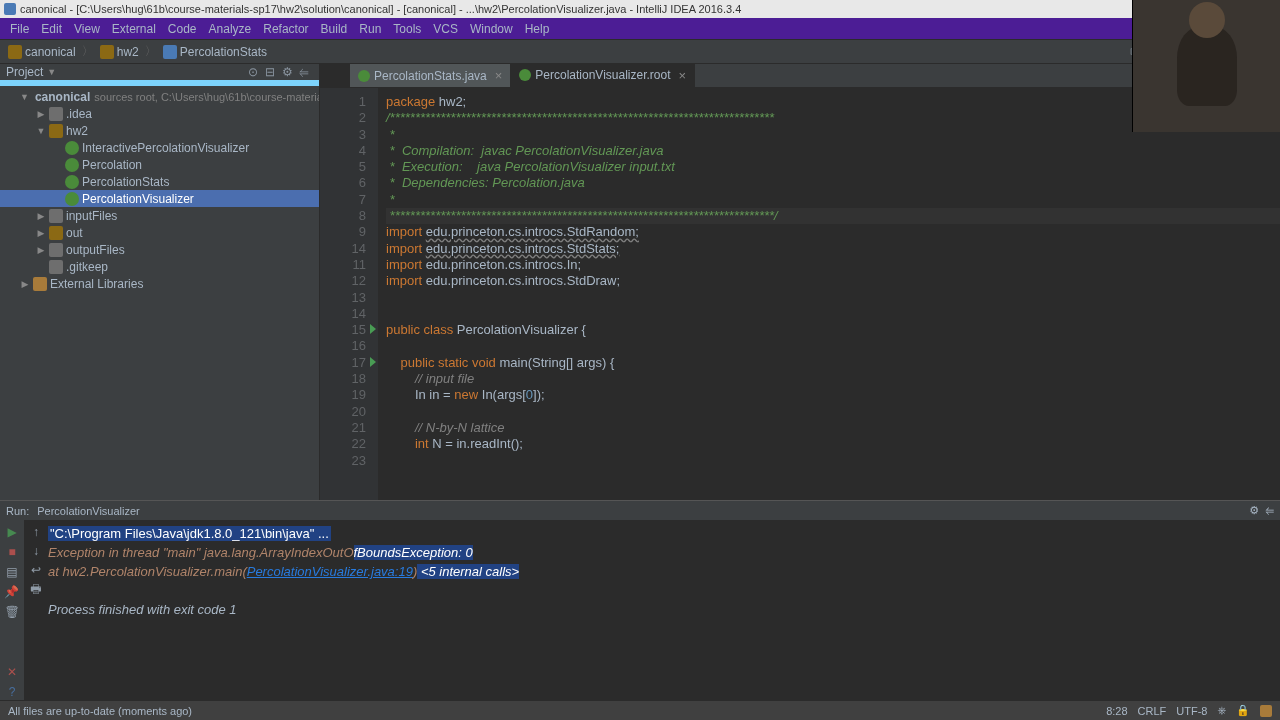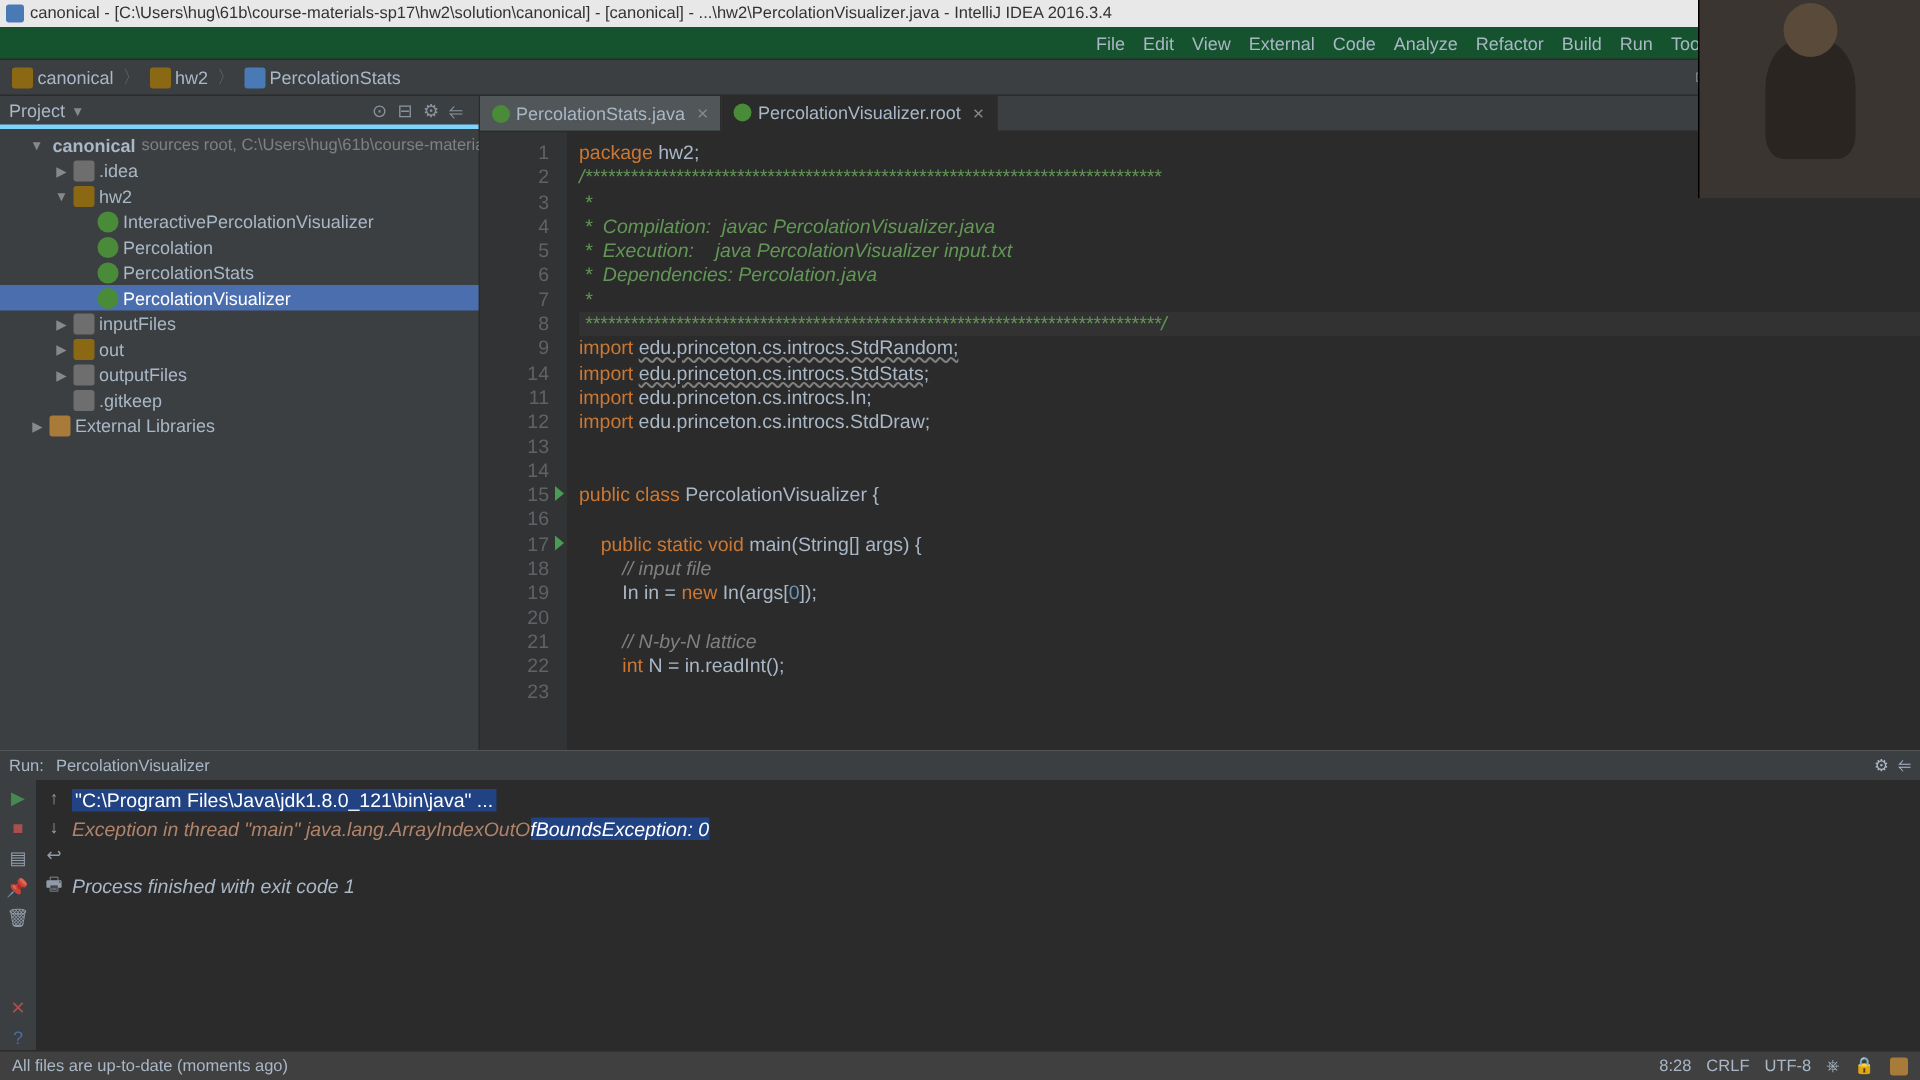--- a/index.html
+++ b/index.html
@@ -1,47 +1,47 @@
 <!DOCTYPE html>
 <html><head>
 <meta charset="utf-8">
 <style>
 * { margin: 0; padding: 0; box-sizing: border-box; font-family: "Segoe UI", Arial, sans-serif; }
 body { background: #2b2b2b; color: #a9b7c6; font-size: 12px; overflow: hidden; width: 1280px; height: 720px; position: relative; }
 .titlebar { background: #e8e8e8; color: #333; font-size: 11px; height: 18px; line-height: 18px; padding: 0 4px; display: flex; align-items: center; gap: 4px; }
 .titlebar-icon { width: 12px; height: 12px; background: #4a7ab5; border-radius: 2px; display: inline-block; }
-.menubar { background: #14532d; height: 22px; display: flex; align-items: center; padding: 0 4px; font-size: 12px; border-bottom: 1px solid #2b2b2b; justify-content: flex-end; }
+.menubar { background: #4c1d95; height: 22px; display: flex; align-items: center; padding: 0 4px; font-size: 12px; border-bottom: 1px solid #2b2b2b; }
 .menubar span { padding: 0 6px; cursor: pointer; }
 .breadcrumb-bar { background: #3c3f41; height: 24px; display: flex; align-items: center; padding: 0 8px; font-size: 12px; border-bottom: 1px solid #2b2b2b; justify-content: space-between; }
 .breadcrumb-left { display: flex; align-items: center; gap: 6px; }
 .breadcrumb-item { display: flex; align-items: center; gap: 3px; }
 .bc-icon { width: 14px; height: 14px; background: #8b6914; border-radius: 2px; display: inline-block; }
 .bc-icon.blue { background: #4a7ab5; }
 .breadcrumb-right { display: flex; align-items: center; gap: 4px; }
 .main-area { display: flex; height: 436px; }
 .project-panel { width: 320px; background: #3c3f41; border-right: 1px solid #2b2b2b; display: flex; flex-direction: column; }
-.project-header { height: 22px; background: #3c3f41; display: flex; align-items: center; justify-content: space-between; padding: 0 6px; font-size: 12px; border-bottom: 3px solid #7dd3fc; }
+.project-header { height: 22px; background: #3c3f41; display: flex; align-items: center; justify-content: space-between; padding: 0 6px; font-size: 12px; border-bottom: 6px solid #7dd3fc; }
 .project-header-left { display: flex; align-items: center; gap: 4px; }
 .project-header-icons { display: flex; gap: 3px; }
 .header-icon { width: 14px; height: 14px; opacity: 0.7; display: inline-block; }
 .tree { flex: 1; overflow: auto; padding: 2px 0; }
 .tree-row { display: flex; align-items: center; height: 17px; padding-left: 8px; cursor: pointer; font-size: 12px; white-space: nowrap; }
 .tree-row.selected { background: #4b6eaf; color: white; }
 .tree-chevron { width: 10px; display: inline-block; text-align: center; font-size: 9px; color: #888; }
 .tree-icon { width: 14px; height: 14px; margin: 0 3px; display: inline-block; border-radius: 2px; }
 .tree-icon.module { background: #5e7aa5; }
 .tree-icon.folder { background: #8b6914; }
 .tree-icon.folder-gray { background: #6e6e6e; }
 .tree-icon.class { background: #4a8b3a; border-radius: 50%; }
 .tree-icon.file { background: #6e6e6e; }
 .tree-icon.lib { background: #a87b3a; }
 .tree-hint { color: #808080; font-size: 11px; margin-left: 4px; }
 .indent-1 { padding-left: 20px; } .indent-2 { padding-left: 36px; } .indent-3 { padding-left: 52px; }
 .editor-area { flex: 1; display: flex; flex-direction: column; background: #2b2b2b; }
-.tab-bar { height: 24px; background: #3c3f41; display: flex; align-items: flex-end; border-bottom: 1px solid #2b2b2b; }
+.tab-bar { height: 24px; background: #3c3f41; display: flex; align-items: flex-end; border-bottom: 1px solid #2b2b2b; margin-left: 30px; }
 .tab { height: 23px; padding: 0 8px; display: flex; align-items: center; gap: 4px; font-size: 12px; border-right: 1px solid #2b2b2b; background: #515658; cursor: pointer; }
 .tab.active { background: #2b2b2b; border-bottom: 1px solid #2b2b2b; }
 .tab-icon { width: 12px; height: 12px; background: #4a8b3a; border-radius: 50%; display: inline-block; }
 .tab-close { color: #888; font-size: 13px; margin-left: 4px; }
 .code-area { flex: 1; display: flex; font-family: "Consolas", monospace; font-size: 13px; line-height: 16.3px; overflow: hidden; }
 .gutter { width: 58px; background: #313335; text-align: right; padding: 6px 12px 6px 0; color: #606366; position:relative; }
 .gutter-line { height: 16.3px; position:relative; }
 .run-marker { position:absolute; right:-10px; top:2px; width:0; height:0; border-left:6px solid #499c54; border-top:5px solid transparent; border-bottom:5px solid transparent; }
 .code-content { flex: 1; padding: 6px 0 6px 8px; white-space: pre; }
 .code-line { height: 16.3px; }
@@ -266,20 +266,21 @@
     </div>
     <div class="console">
       <div class="console-toolbar">
         <span class="run-tool-icon">↑</span>
         <span class="run-tool-icon">↓</span>
         <span class="run-tool-icon">↩</span>
         <span class="run-tool-icon">🖶</span>
       </div>
       <div><span class="cmdline">"C:\Program Files\Java\jdk1.8.0_121\bin\java" ...</span></div>
       <div><span class="excerr">Exception in thread "main" java.lang.ArrayIndexOutO</span><span class="excerr-hl">fBoundsException: 0</span></div>
+      <div><span class="excerr">    at hw2.PercolationVisualizer.main(</span><span class="link">PercolationVisualizer.java:19</span><span class="excerr">)</span><span class="intcalls"> &lt;5 internal calls&gt;</span></div>
       <div>&nbsp;</div>
       <div class="exit">Process finished with exit code 1</div>
     </div>
   </div>
 </div>
 
 <div class="statusbar">
   <div><span>All files are up-to-date (moments ago)</span></div>
   <div class="statusbar-right">
     <span>8:28</span>

